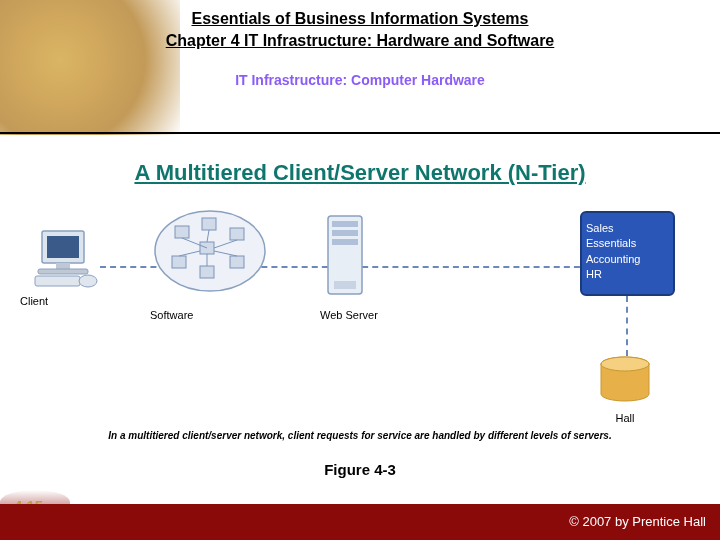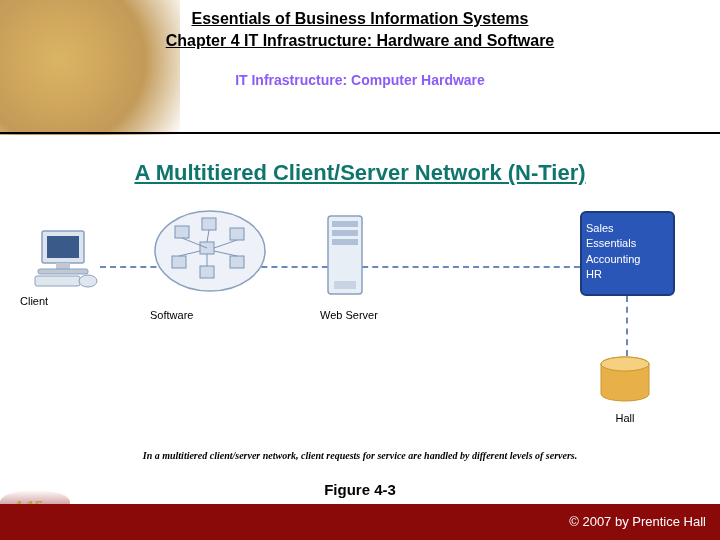--- a/index.html
+++ b/index.html
@@ -37,21 +37,21 @@
   
   .appsbox { position: absolute; right: 25px; top: 5px; width: 95px; height: 85px; background: #2a56b8; border: 2px solid #1a3a7a; border-radius: 6px; color: #fff; font-size: 11px; text-align: left; padding: 8px 4px; line-height: 1.4; }
 
   
   .datacyl { position: absolute; right: 45px; top: 150px; width: 60px; text-align: center; }
 
   
   .connline { position: absolute; top: 60px; left: 80px; width: 490px; height: 0; border-top: 2px dashed #6a88b8; }
   .vline { position: absolute; right: 72px; top: 90px; width: 0; height: 60px; border-left: 2px dashed #6a88b8; }
 
-  .caption { font-size: 10px; font-style: italic; font-weight: bold; text-align: center; margin-top: 24px; color: #000; font-family: Liberation Serif, serif; }
+  .caption { font-size: 10px; font-style: italic; font-weight: bold; text-align: center; margin-top: 4px; color: #000; }
   .figure-label { font-size: 15px; font-weight: bold; text-align: center; margin-top: 20px; }
 
   .footer { position: absolute; bottom: 0; left: 0; right: 0; height: 36px; background: #8a0909; }
   .page-num { position: absolute; left: 14px; bottom: 26px; font-size: 15px; font-weight: bold; color: #c0a040; }
   .copyright { position: absolute; right: 14px; top: 10px; font-size: 13px; color: #fff; }
 
   .footer-curve { position: absolute; left: 0; bottom: 26px; width: 70px; height: 24px; background: linear-gradient(to top, rgba(138,9,9,0.6), transparent); border-radius: 50% 50% 0 0; }
 </style>
 </head>
 <body>

